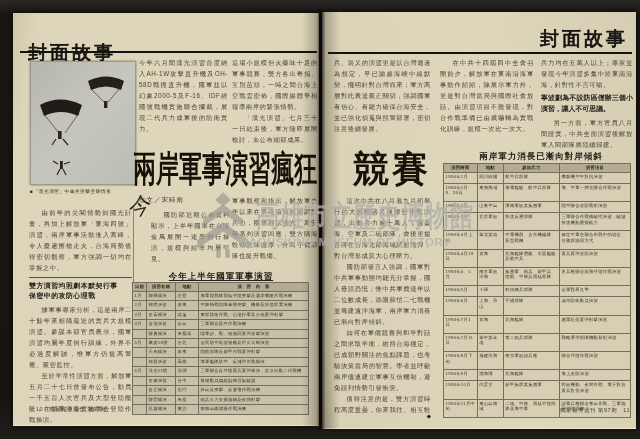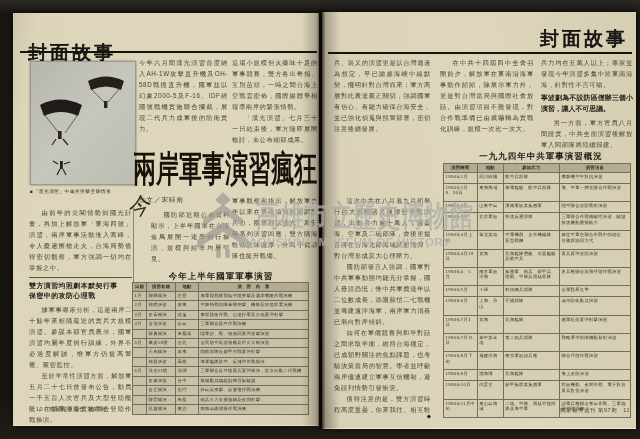--- a/index.html
+++ b/index.html
@@ -90,20 +90,21 @@
 
   <div class="abs body-text cont" style="left:139px;top:57px;width:89px;height:92px;">
       <div class="para">今年六月間漢光演習首度納入AH-1W攻擊直升機及OH-58D戰搜直升機，國軍並以幻象2000-5及F-16、IDF經國號戰機實施聯合攔截，展現二代兵力成軍後的防衛實力。</div>
     </div>
   <div class="abs body-text cont" style="left:232px;top:57px;width:86px;height:92px;">
       <div class="para">這場小規模但火藥味十足的軍事競賽，雙方各出奇招、互別苗頭，一時之間台海上空戰雲密佈，國際媒體爭相報導兩岸的緊張情勢。</div>
       <div class="para">「漢光演習」七月三十一日結束後，軍方隨即展開檢討，未公布細部成果。</div>
     </div>
 
   <div class="abs headline hl-squeeze" style="left:133px;top:151px;">兩岸軍事演習瘋狂</div>
+  <div class="abs headline" style="left:353px;top:151px;letter-spacing:3px;z-index:7;">競賽</div>
 
   <div class="abs byline" style="left:139px;top:196px;">◎文／宋時雨</div>
   <div class="abs dropcap" style="left:127px;top:191px;">今</div>
 
   <div class="abs body-text" style="left:151px;top:209px;width:79px;height:59px;">
       <div class="para">國防部近期公布資料顯示，上半年國軍在台澎金馬展開一連串例行操演，規模與頻率均屬罕見。</div>
     </div>
   <div class="abs body-text cont" style="left:232px;top:195px;width:86px;height:73px;">
       <div class="para">軍事觀察家指出，解放軍去年以來在東南沿海頻頻調動兵力，國軍則以漢光、萬安等系列演習回應，雙方隔海較勁意味濃厚，外島守備部隊也提升戰備。</div>
     </div>
@@ -115,21 +116,21 @@
     <div style="height:1px;background:#57513f;margin:4px 0 3px 0;"></div>
     <div class="subhead">雙方演習均照劇本默契行事</div>
     <div class="subhead" style="margin-bottom:3px;">保密中的攻防心理戰</div>
     <div class="body-text" style="width:103px;">
         <div class="para">據軍事專家分析，這是兩岸二十餘年來相隔最近的實兵大規模演習。參謀本部官員表示，國軍演習均屬年度例行訓練，外界不必過度解讀，惟軍方仍提高警覺、嚴密監控。</div>
         <div class="para">至於平常性演習方面，解放軍五月二十七日曾發布公告，動員一千五百人次官兵及大型登陸艦艇，在浙東沿海實施聯合登陸作戰操演。</div>
       </div>
   </div>
   <div class="vrule" style="left:133px;top:207px;height:76px;"></div>
 
-  <div class="abs table-title" style="left:133px;top:271px;width:176px;">今年上半年國軍軍事演習</div>
+  <div class="abs table-title" style="left:133px;top:271px;width:176px;text-decoration:underline;">今年上半年國軍軍事演習</div>
   <table class="mtable tint" style="left:132px;top:282px;width:177px;height:133px;">
     <colgroup>
         <col style="width:8%">
         <col style="width:16.5%">
         <col style="width:13%">
         <col style="width:62.5%">
       </colgroup>
     <thead>
         <tr>
           <th>日期</th>
@@ -246,21 +247,21 @@
   <div class="abs" style="left:541px;top:57px;width:92px;height:93px;">
     <div class="body-text cont" style="width:92px;">
         <div class="para">兵力均在五萬人以上；專家並發現今年演習多集中於東南沿海，針對性不言可喻。</div>
       </div>
     <div class="pullquote" style="margin:3px 0;">寧波劃為不設防區僅辦三個小演習，讓人不可思議。</div>
     <div class="body-text" style="width:92px;">
         <div class="para">另一方面，軍方官員八月間證實，中共全面演習後解放軍入閩部隊將陸續歸建。</div>
       </div>
   </div>
 
-  <div class="abs table-title" style="left:455px;top:151px;width:172px;">一九九四年中共軍事演習概況</div>
+  <div class="abs table-title" style="left:455px;top:151px;width:172px;">兩岸軍力消長已漸向對岸傾斜</div>
   <table class="mtable plain" style="left:443px;top:163px;width:188px;height:255px;">
     <colgroup>
         <col style="width:18%">
         <col style="width:14%">
         <col style="width:30%">
         <col style="width:38%">
       </colgroup>
     <thead>
         <tr>
           <th>演習時間</th>

